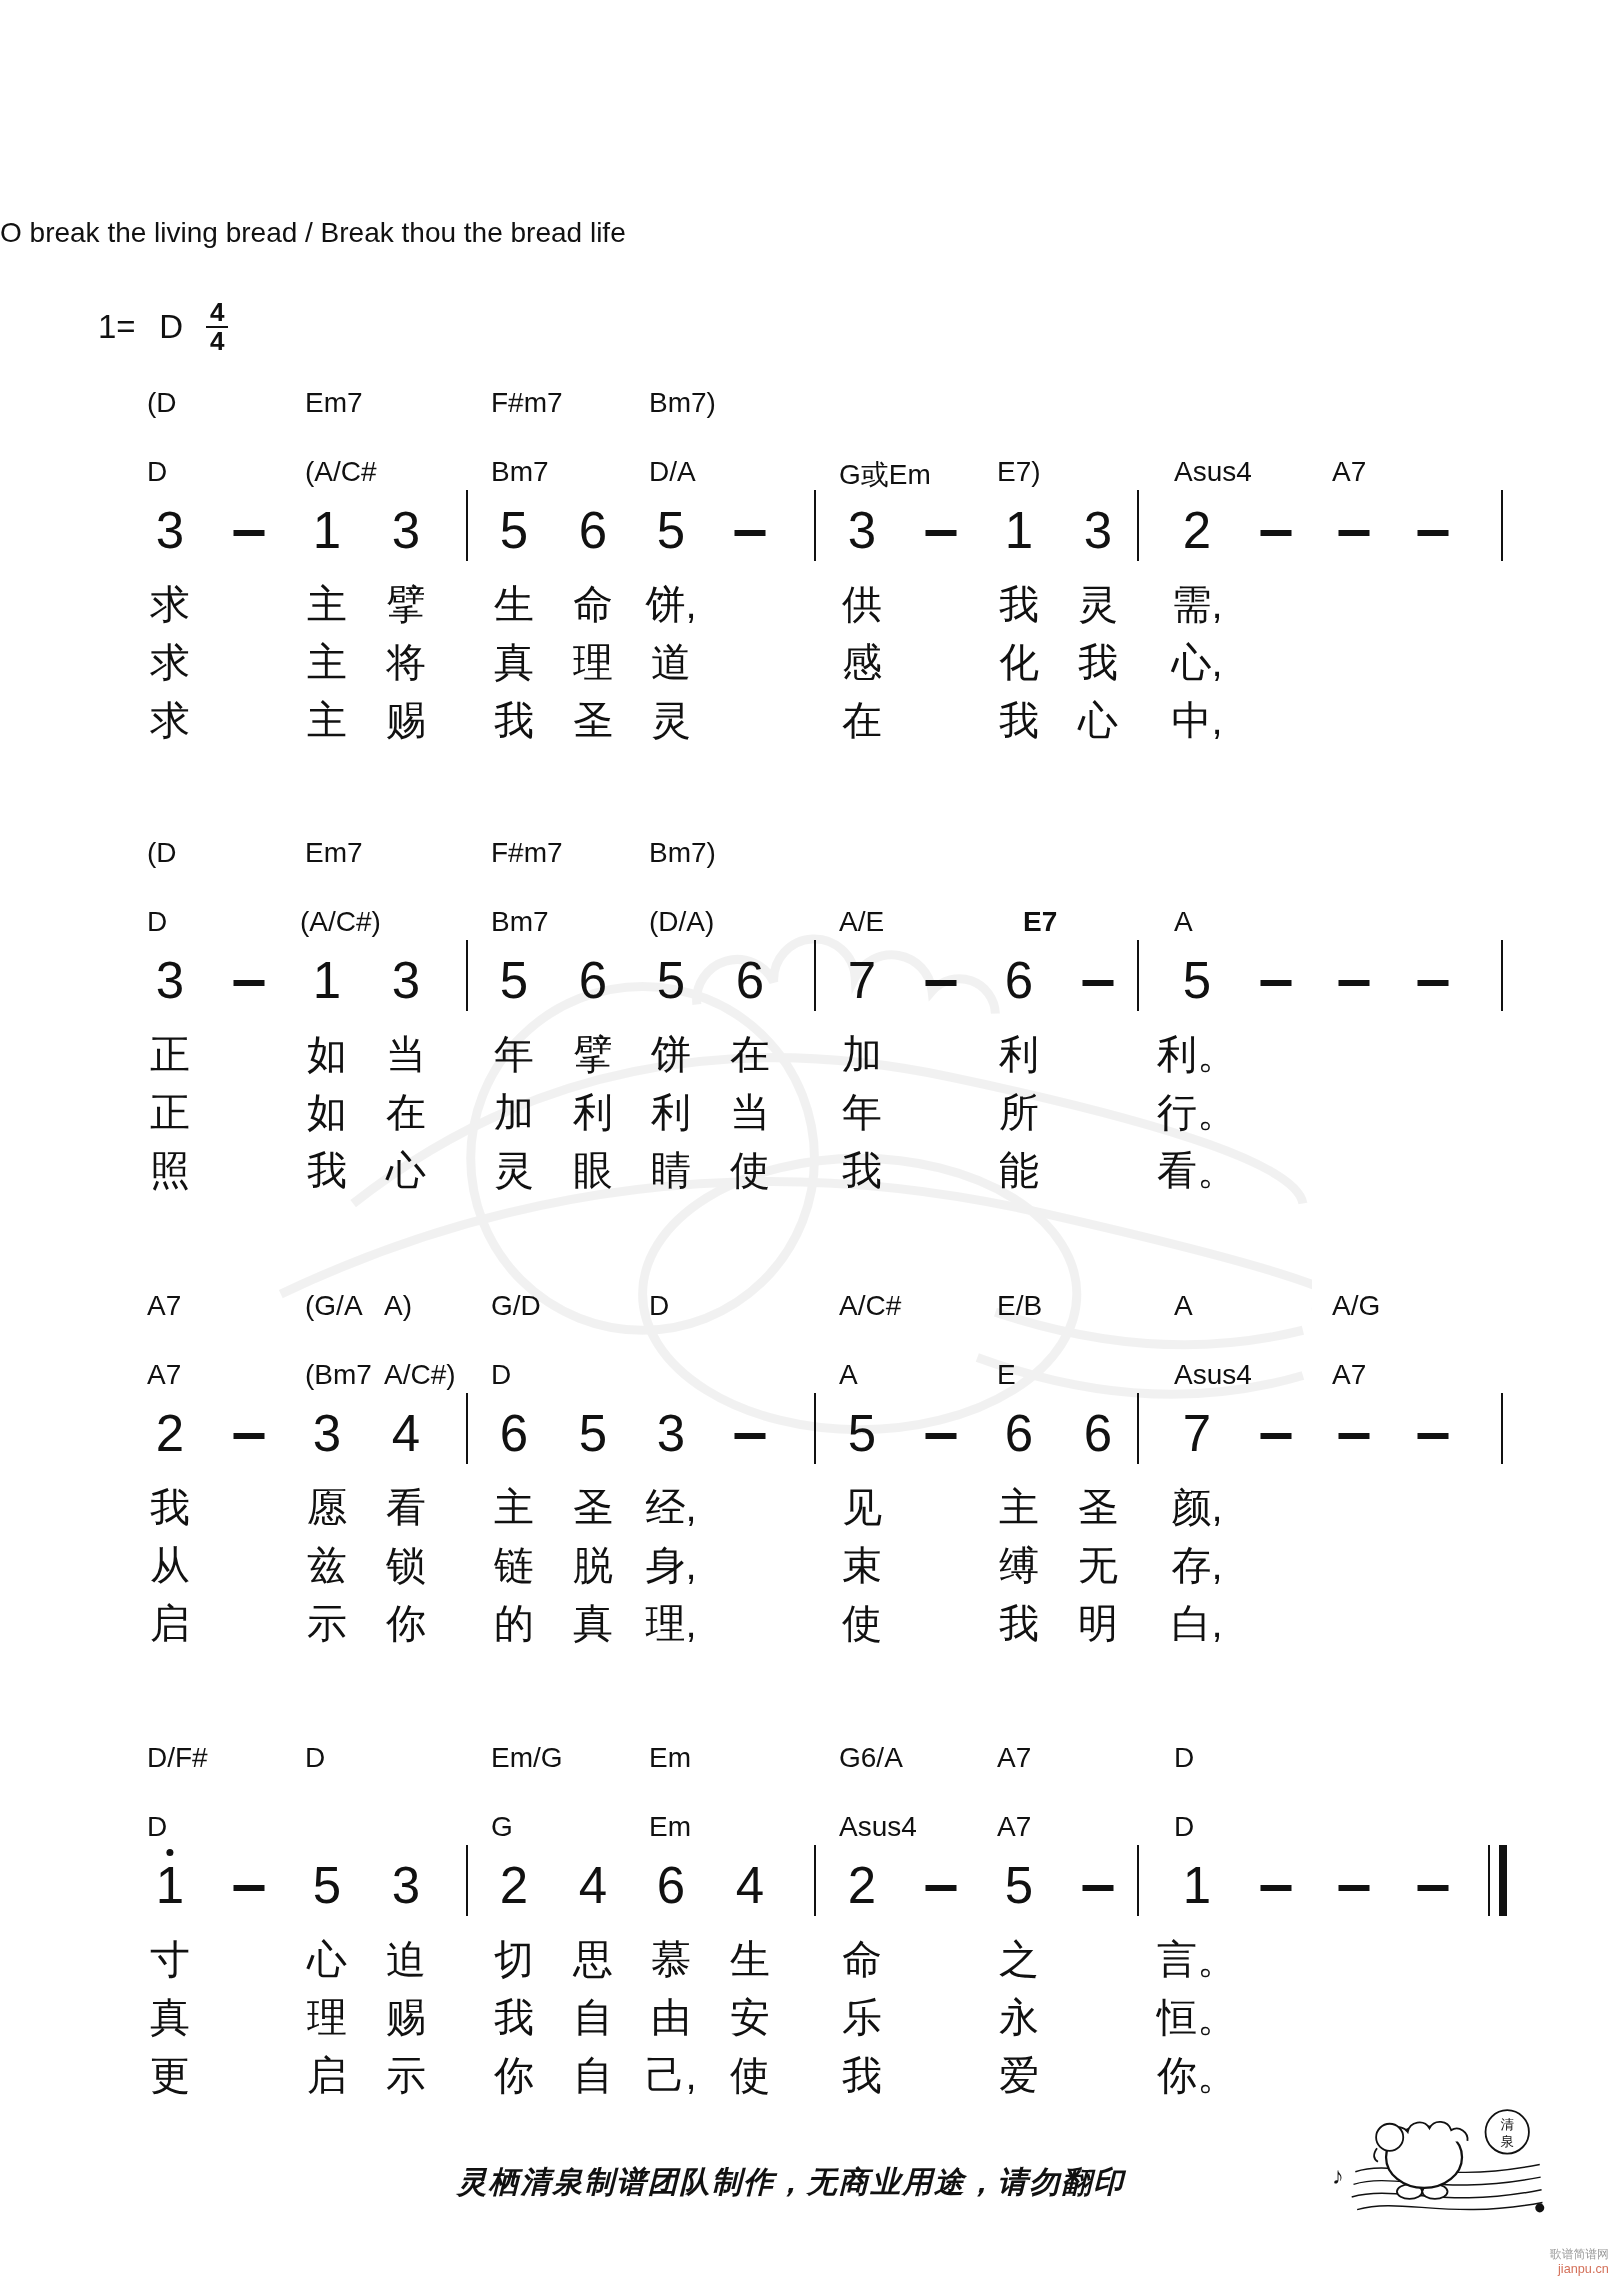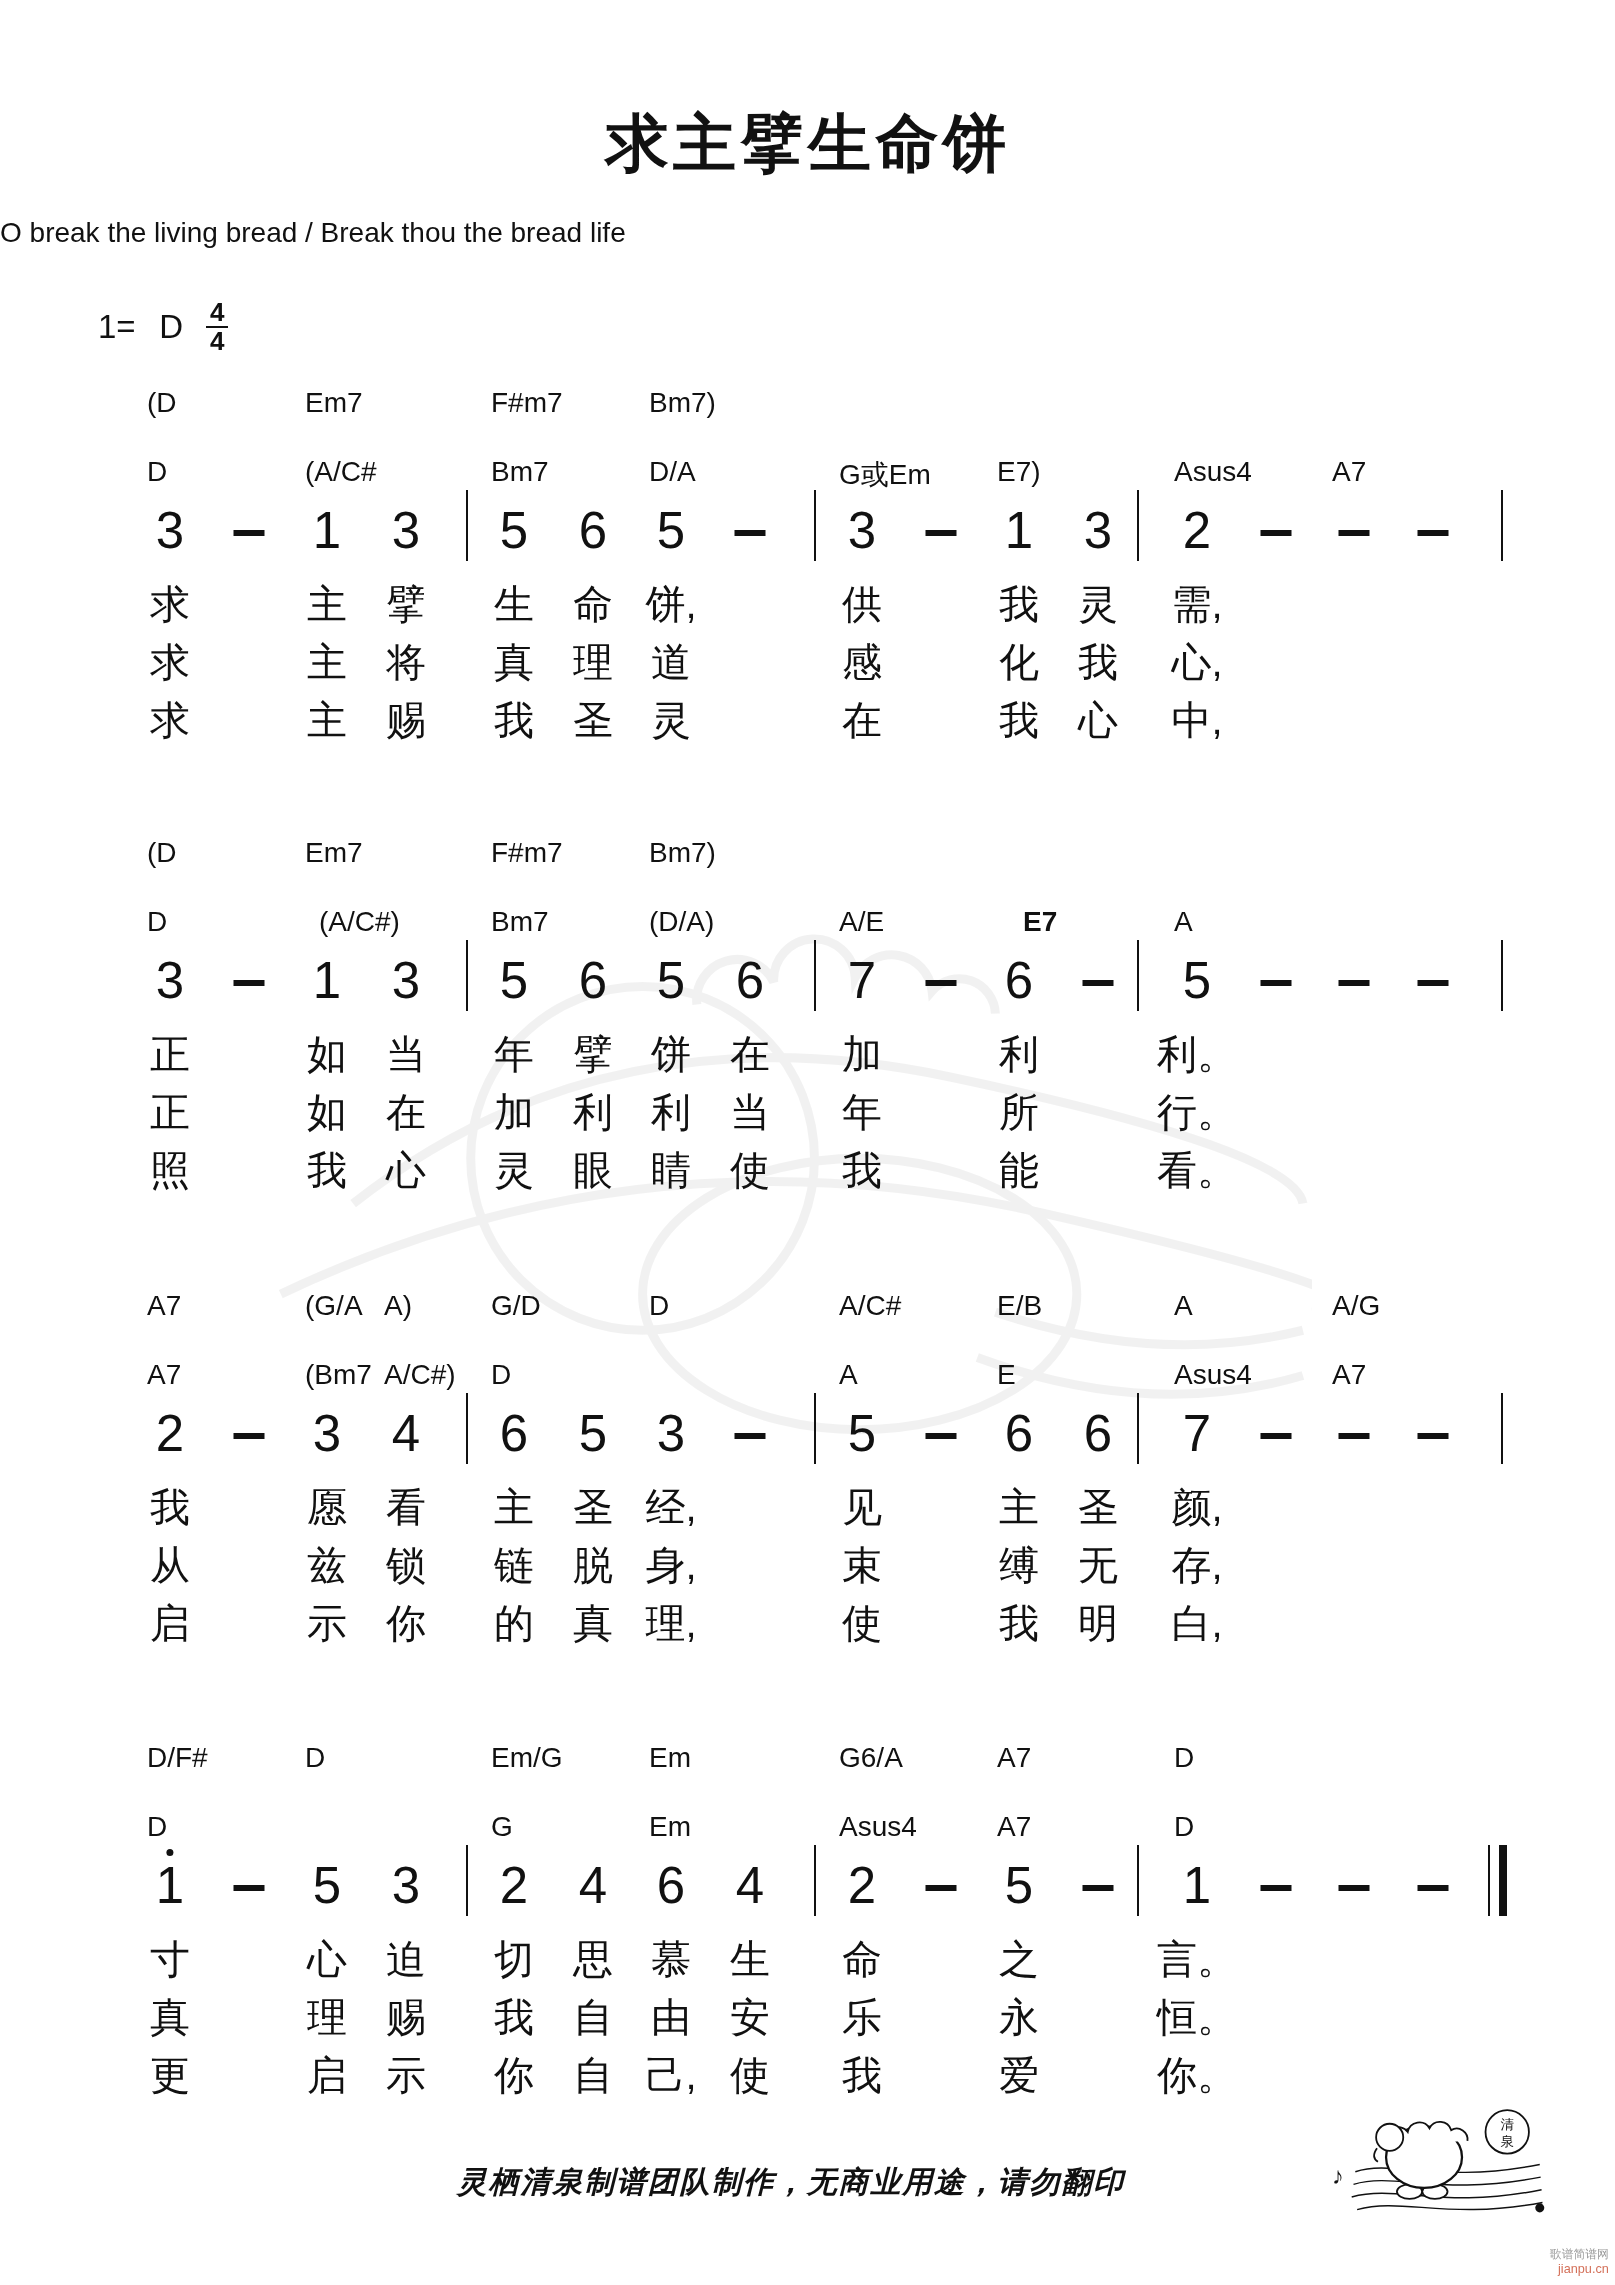--- a/index.html
+++ b/index.html
@@ -49,21 +49,20 @@
   <svg class="big-watermark" width="1176" height="706" viewBox="0 0 1300 780" fill="none" stroke="#000" stroke-width="10">
     <path d="M 240,520 Q 520,300 900,380 T 1290,520"></path>
     <path d="M 160,620 Q 560,430 1000,530 T 1300,640"></path>
     <circle cx="560" cy="470" r="190"></circle>
     <ellipse cx="800" cy="620" rx="240" ry="150"></ellipse>
     <path d="M 620,300 a 45,45 0 0 1 85,-25 a 45,45 0 0 1 90,-5 a 45,45 0 0 1 85,15 a 40,40 0 0 1 70,25"></path>
     <path d="M 950,640 q 180,60 340,20"></path>
     <path d="M 930,690 q 190,70 360,20"></path>
   </svg>
 
-  <h1 class="title">求主擘生命饼</h1>
   <div class="subtitle">O break the living bread / Break thou the bread life</div>
 
   <div class="credits">
   </div>
 
   <div class="keysig">
     <span>1=</span>
     <span>D</span>
     <span class="ts">
       <span class="ts-top">4</span>
@@ -135,21 +134,21 @@
         <span class="lyric ctr" style="left: 1019px; top: 320px;">我</span>
         <span class="lyric ctr" style="left: 1098px; top: 320px;">心</span>
         <span class="lyric ctr" style="left: 1197px; top: 320px;">中,</span>
       </div>
       <div class="system" style="top: 830px;">
         <span class="chord" style="left: 147px; top: 7.2px;">(D</span>
         <span class="chord" style="left: 305px; top: 7.2px;">Em7</span>
         <span class="chord" style="left: 491px; top: 7.2px;">F#m7</span>
         <span class="chord" style="left: 649px; top: 7.2px;">Bm7)</span>
         <span class="chord" style="left: 147px; top: 76px;">D</span>
-        <span class="chord" style="left: 319px; top: 76px;">(A/C#)</span>
+        <span class="chord" style="left: 300px; top: 76px;">(A/C#)</span>
         <span class="chord" style="left: 491px; top: 76px;">Bm7</span>
         <span class="chord" style="left: 649px; top: 76px;">(D/A)</span>
         <span class="chord" style="left: 839px; top: 76px;">A/E</span>
         <span class="chord" style="left: 1023px; top: 76px; font-weight: bold;">E7</span>
         <span class="chord" style="left: 1174px; top: 76px;">A</span>
         <span class="note ctr" style="left: 170px; top: 125px;">3</span>
         <span class="dash ctr" style="left: 249px; top: 150px;"></span>
         <span class="note ctr" style="left: 327px; top: 125px;">1</span>
         <span class="note ctr" style="left: 406px; top: 125px;">3</span>
         <span class="barline" style="left: 466px; top: 110px;"></span>

